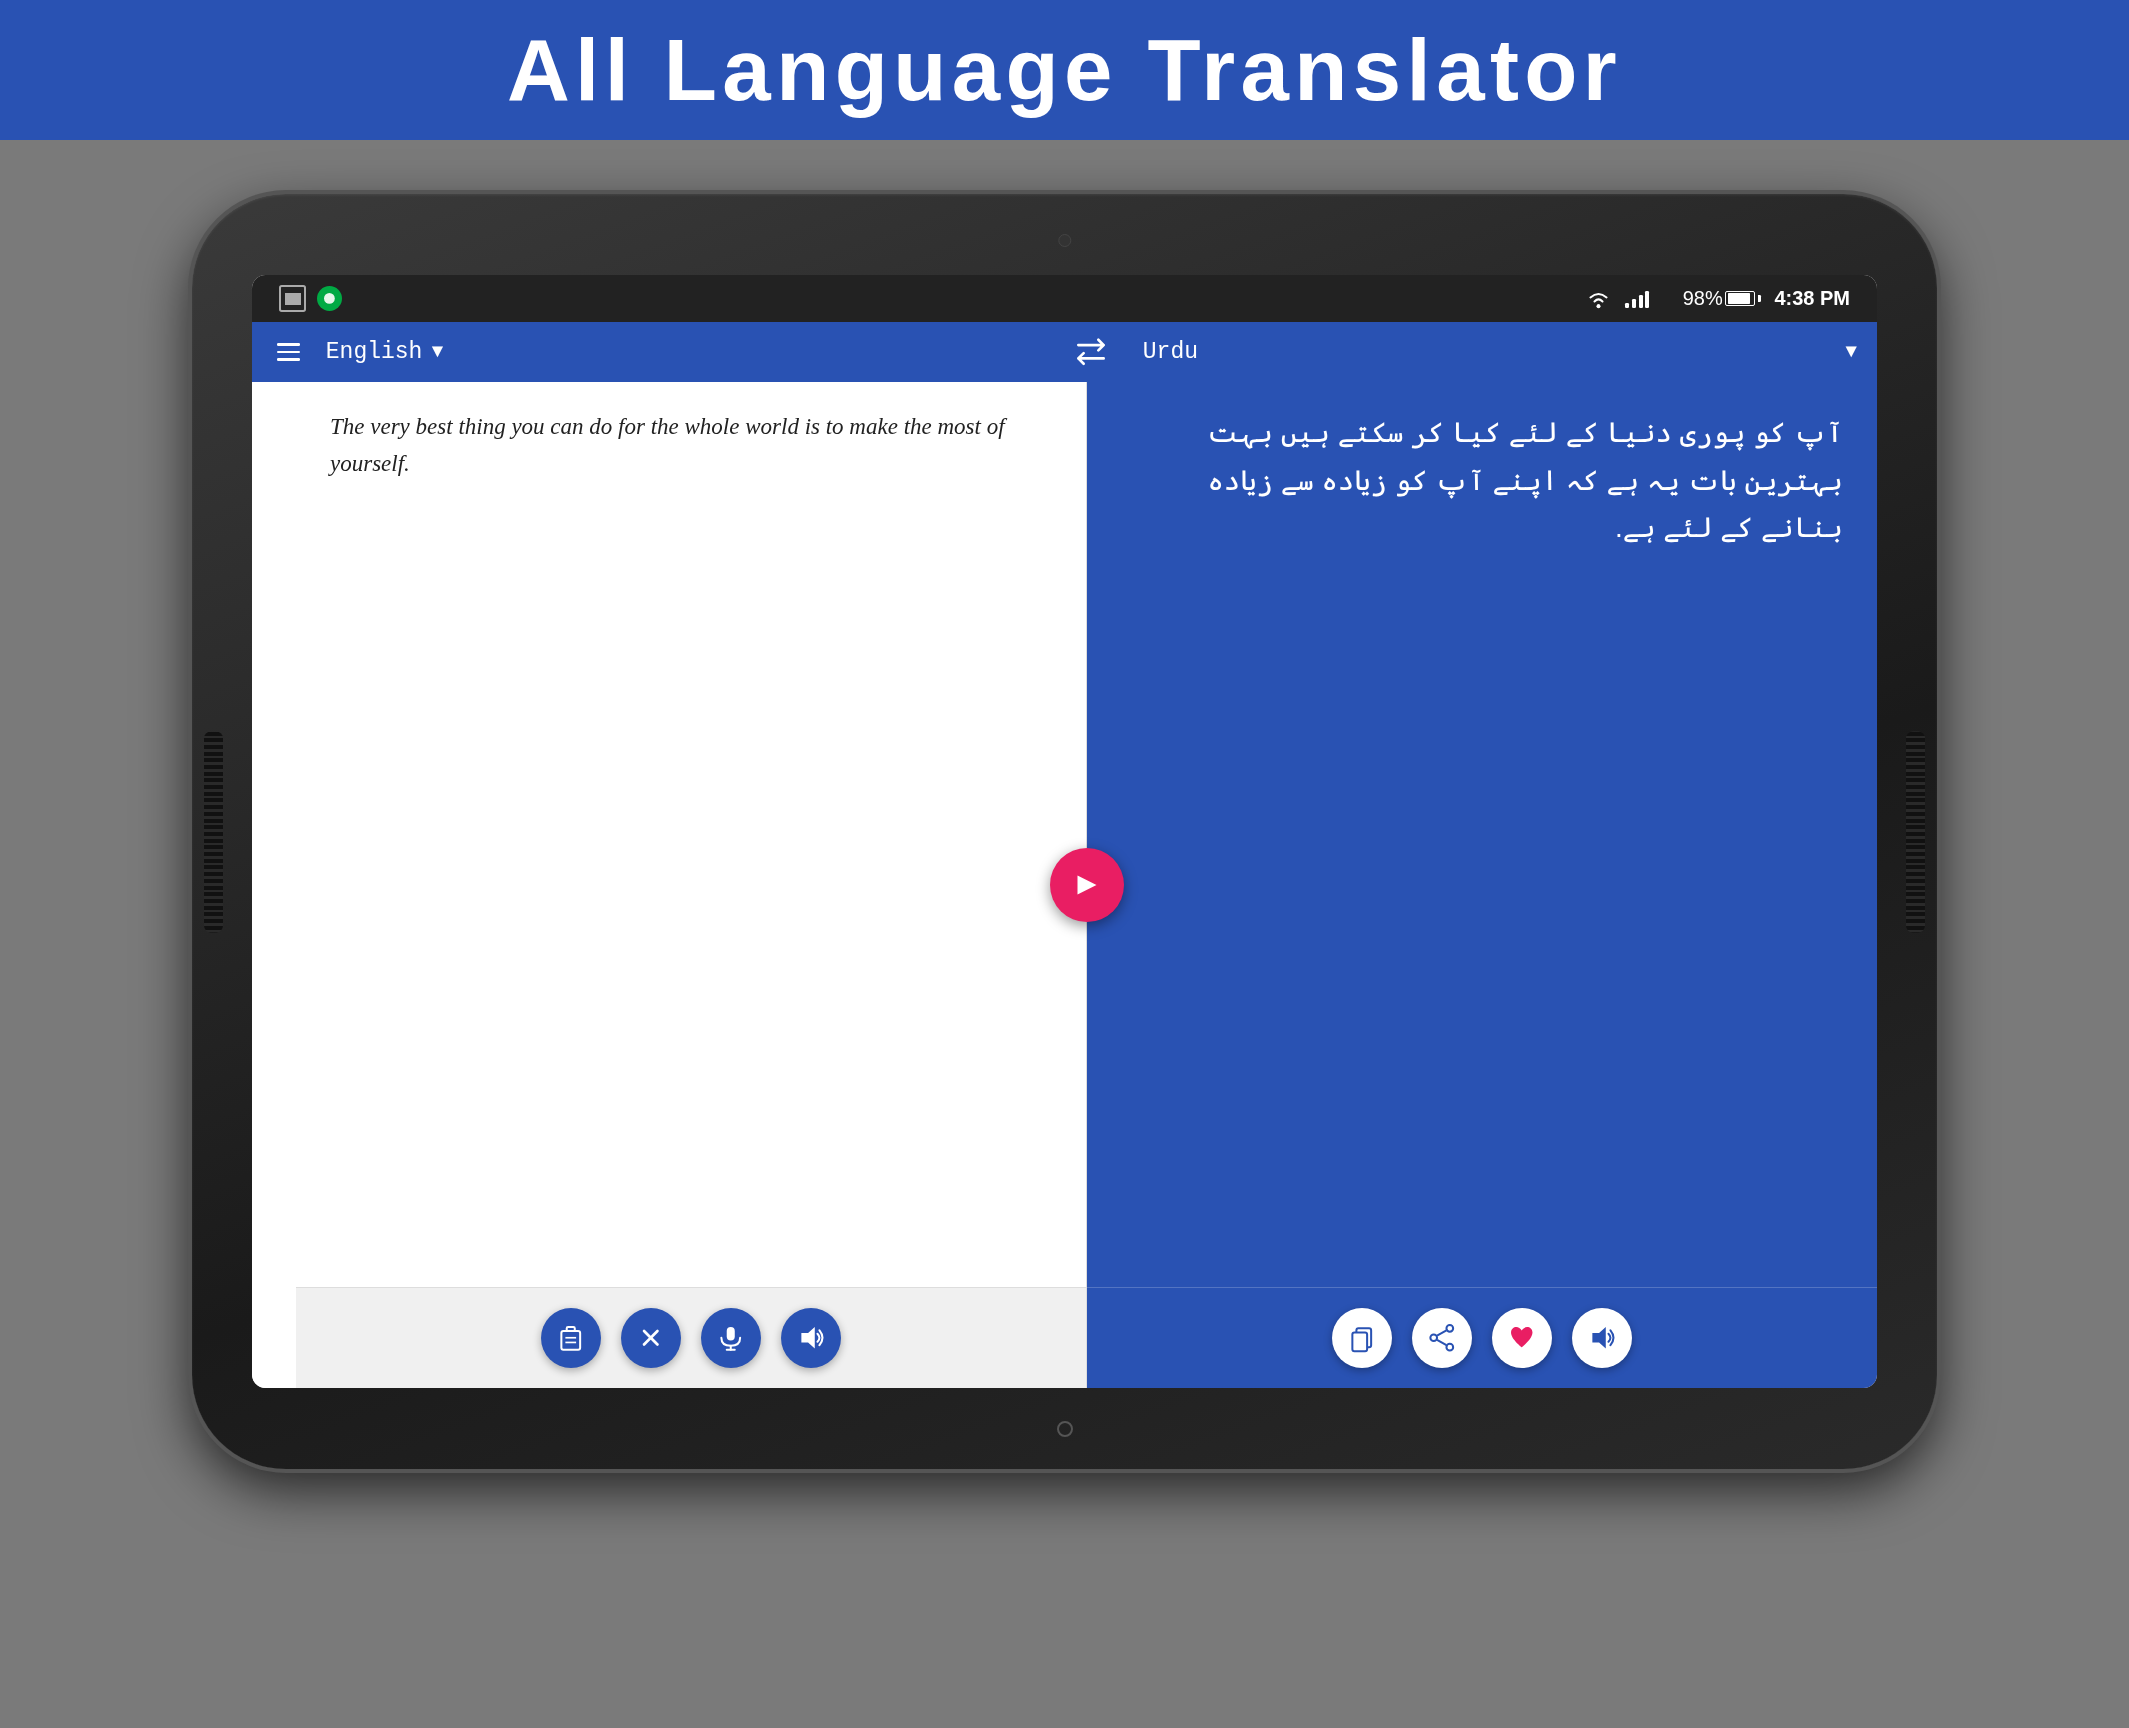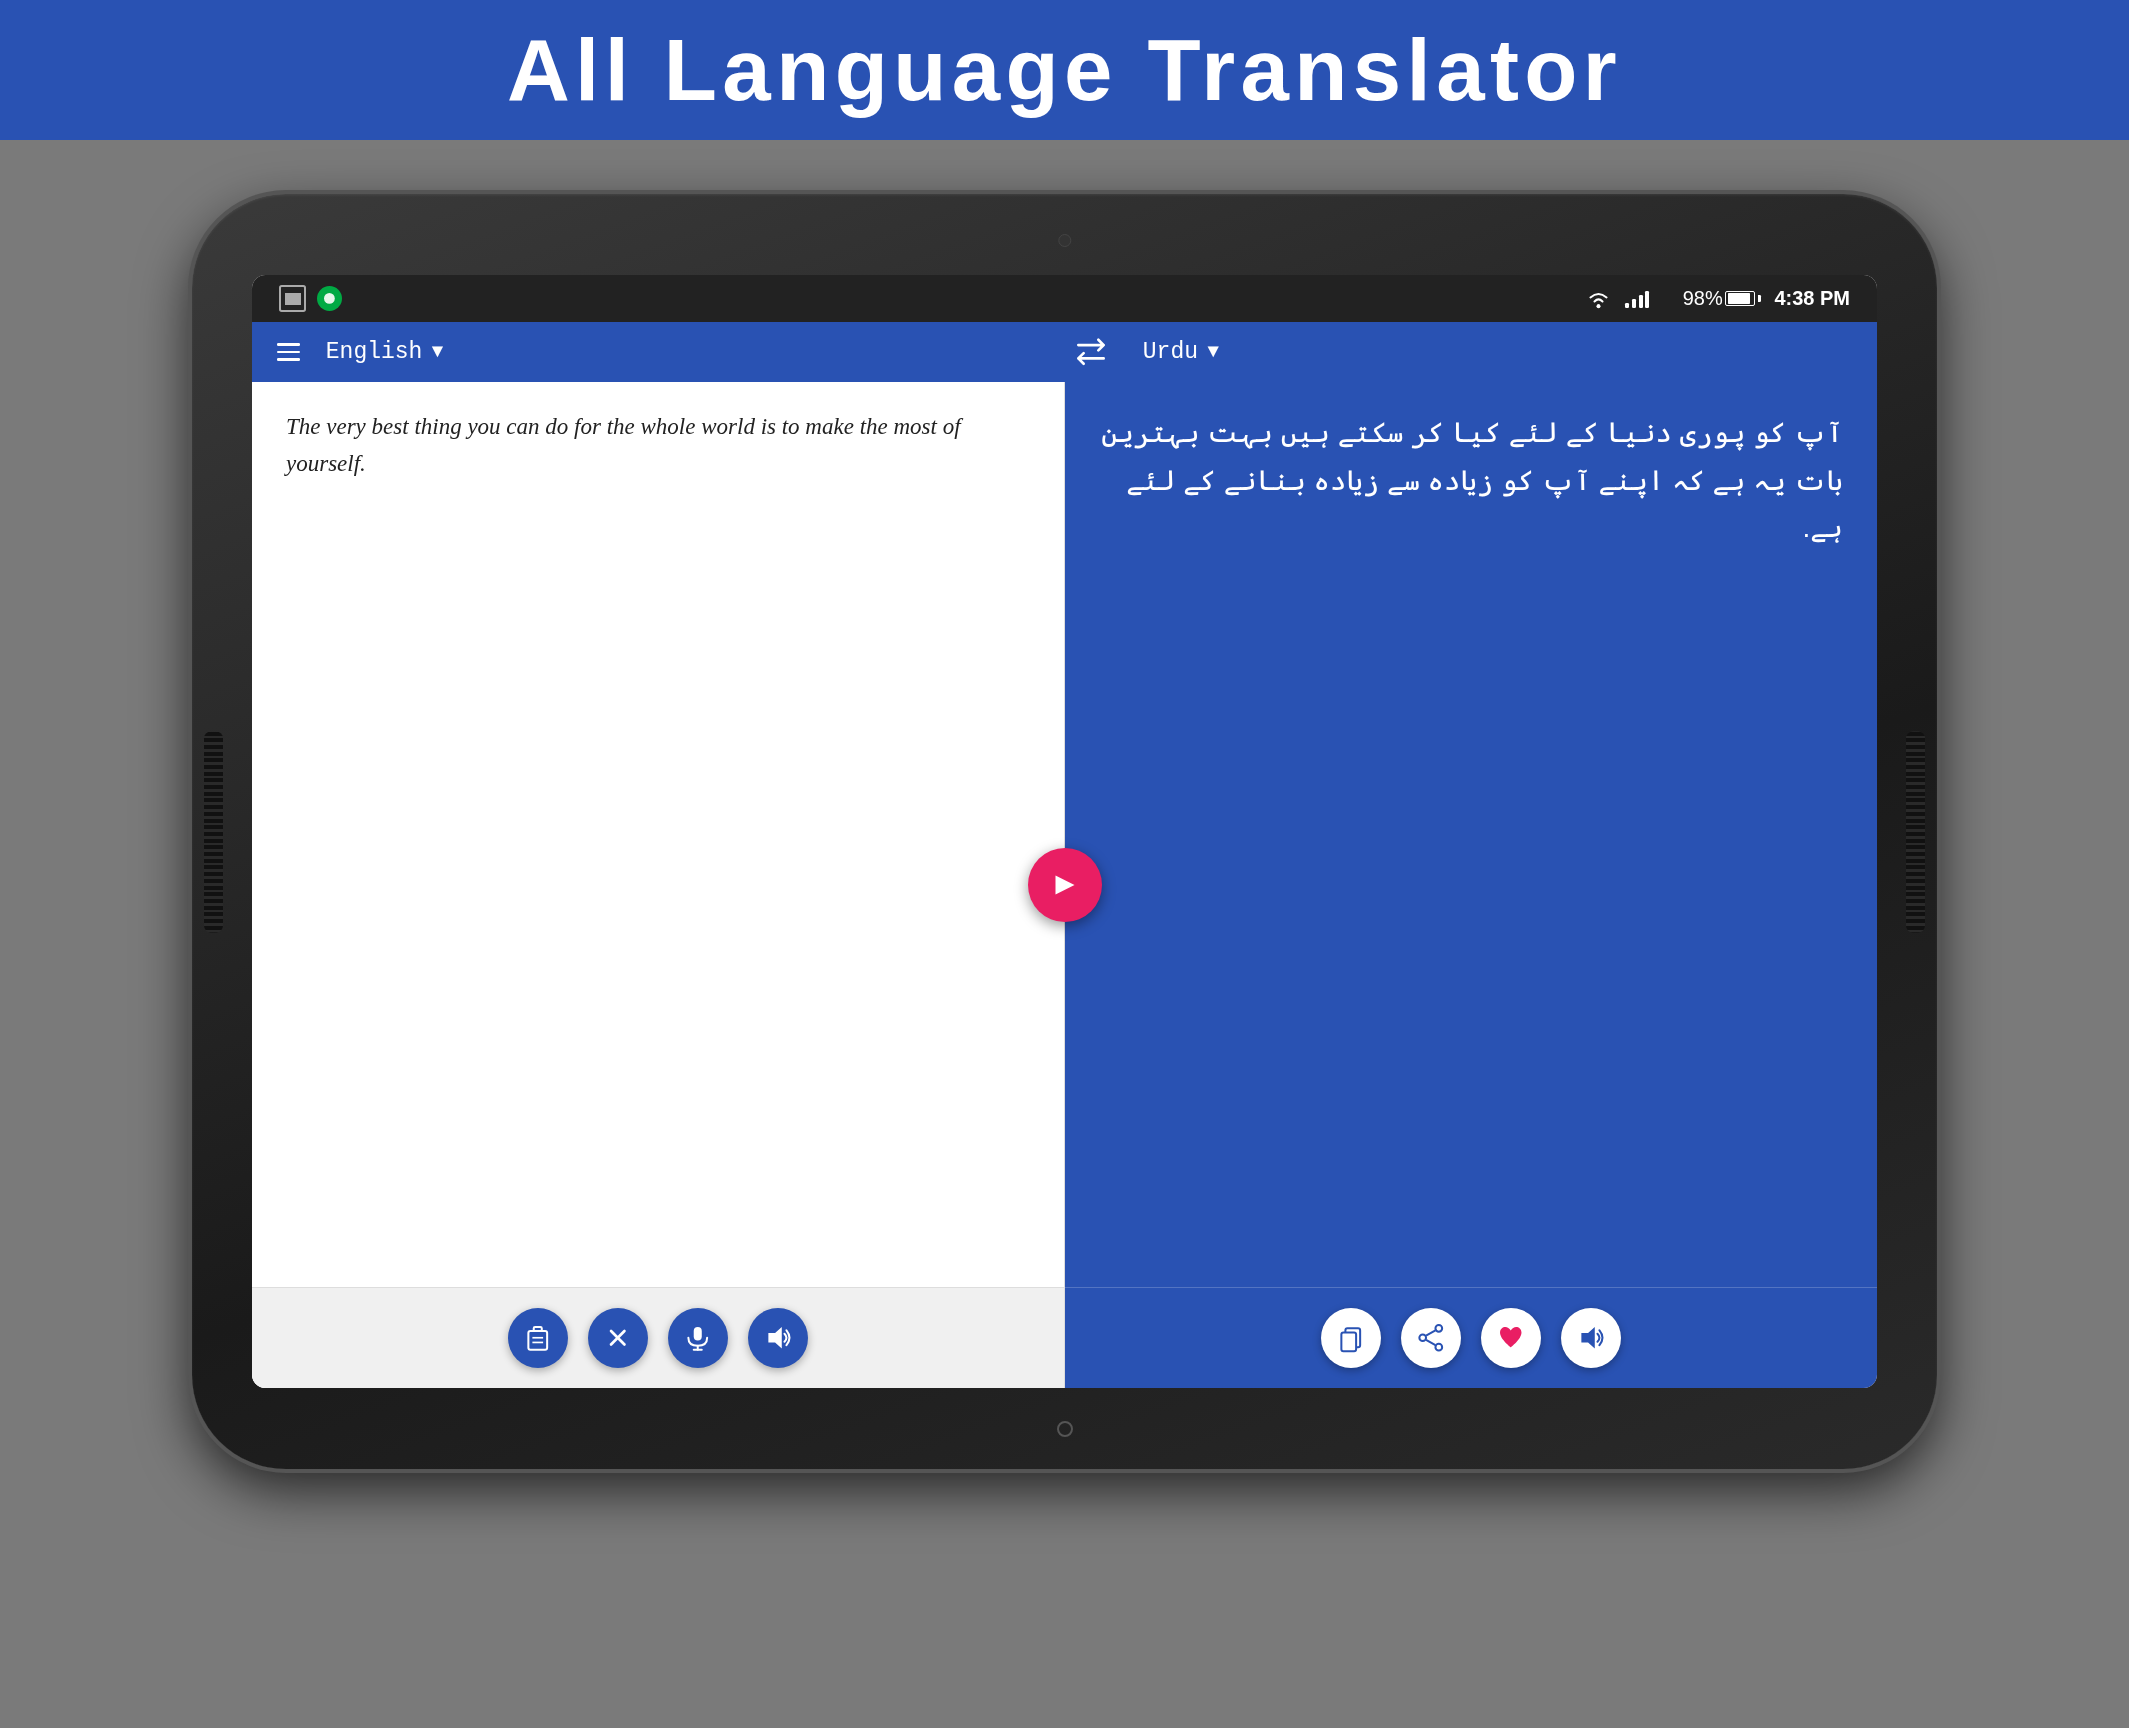--- a/index.html
+++ b/index.html
@@ -251,38 +251,39 @@
       padding: 5.4px 13.4px;
       display: flex;
       align-items: center;
     }
 
     .lang-selector-right {
       display: flex;
       align-items: center;
       gap: 9.4px;
       flex: 1;
-      justify-content: flex-start;
+      justify-content: space-between;
     }
 
     
     .app-content {
       display: flex;
       flex: 1;
       overflow: hidden;
     }
 
     
     .input-panel {
       flex: 1;
       background: white;
       display: flex;
       flex-direction: column;
       border-right: 1.3px solid #ddd;
       position: relative;
+      padding-left: 44px;
     }
 
     .input-text-area {
       flex: 1;
       padding: 27px 34px;
       font-size: 23px;
       color: #222;
       font-style: italic;
       line-height: 1.6;
       font-family: 'Georgia', serif;

